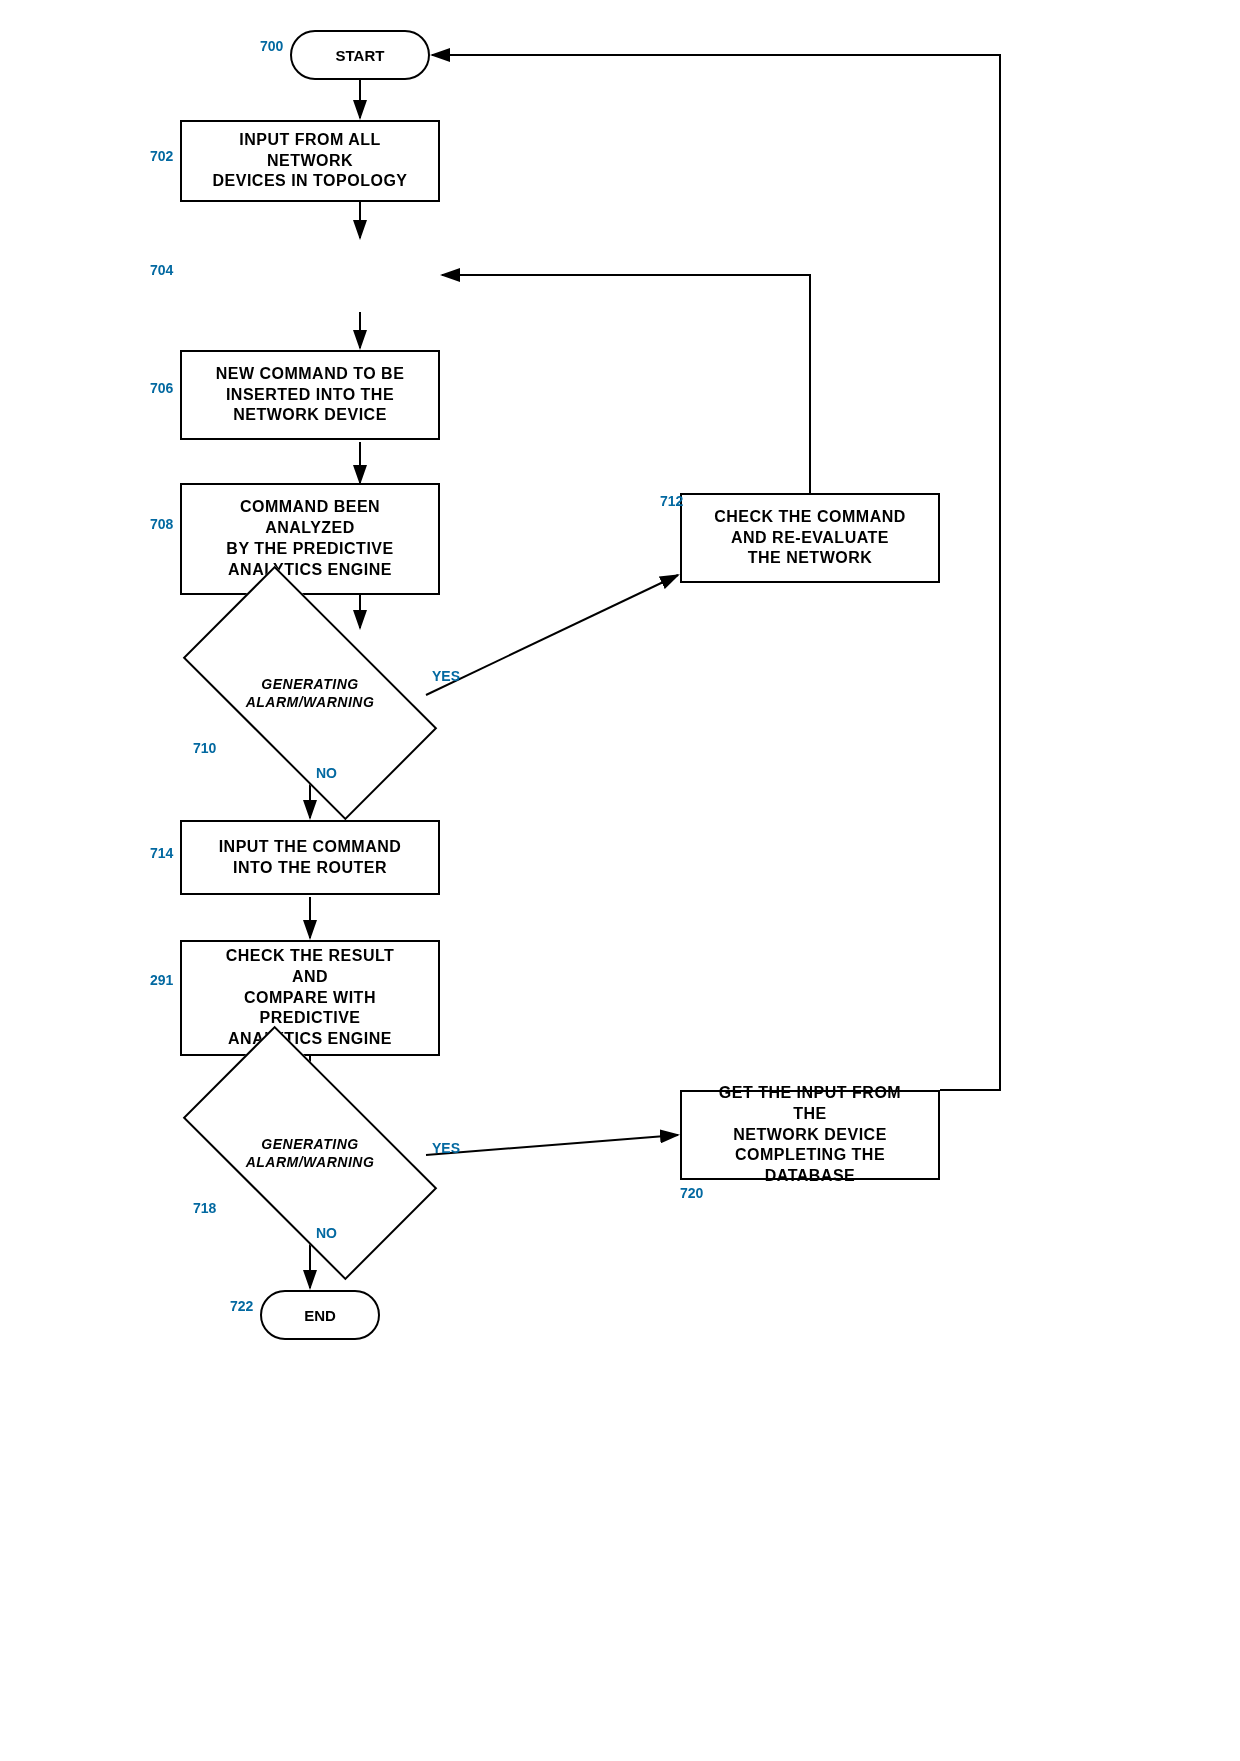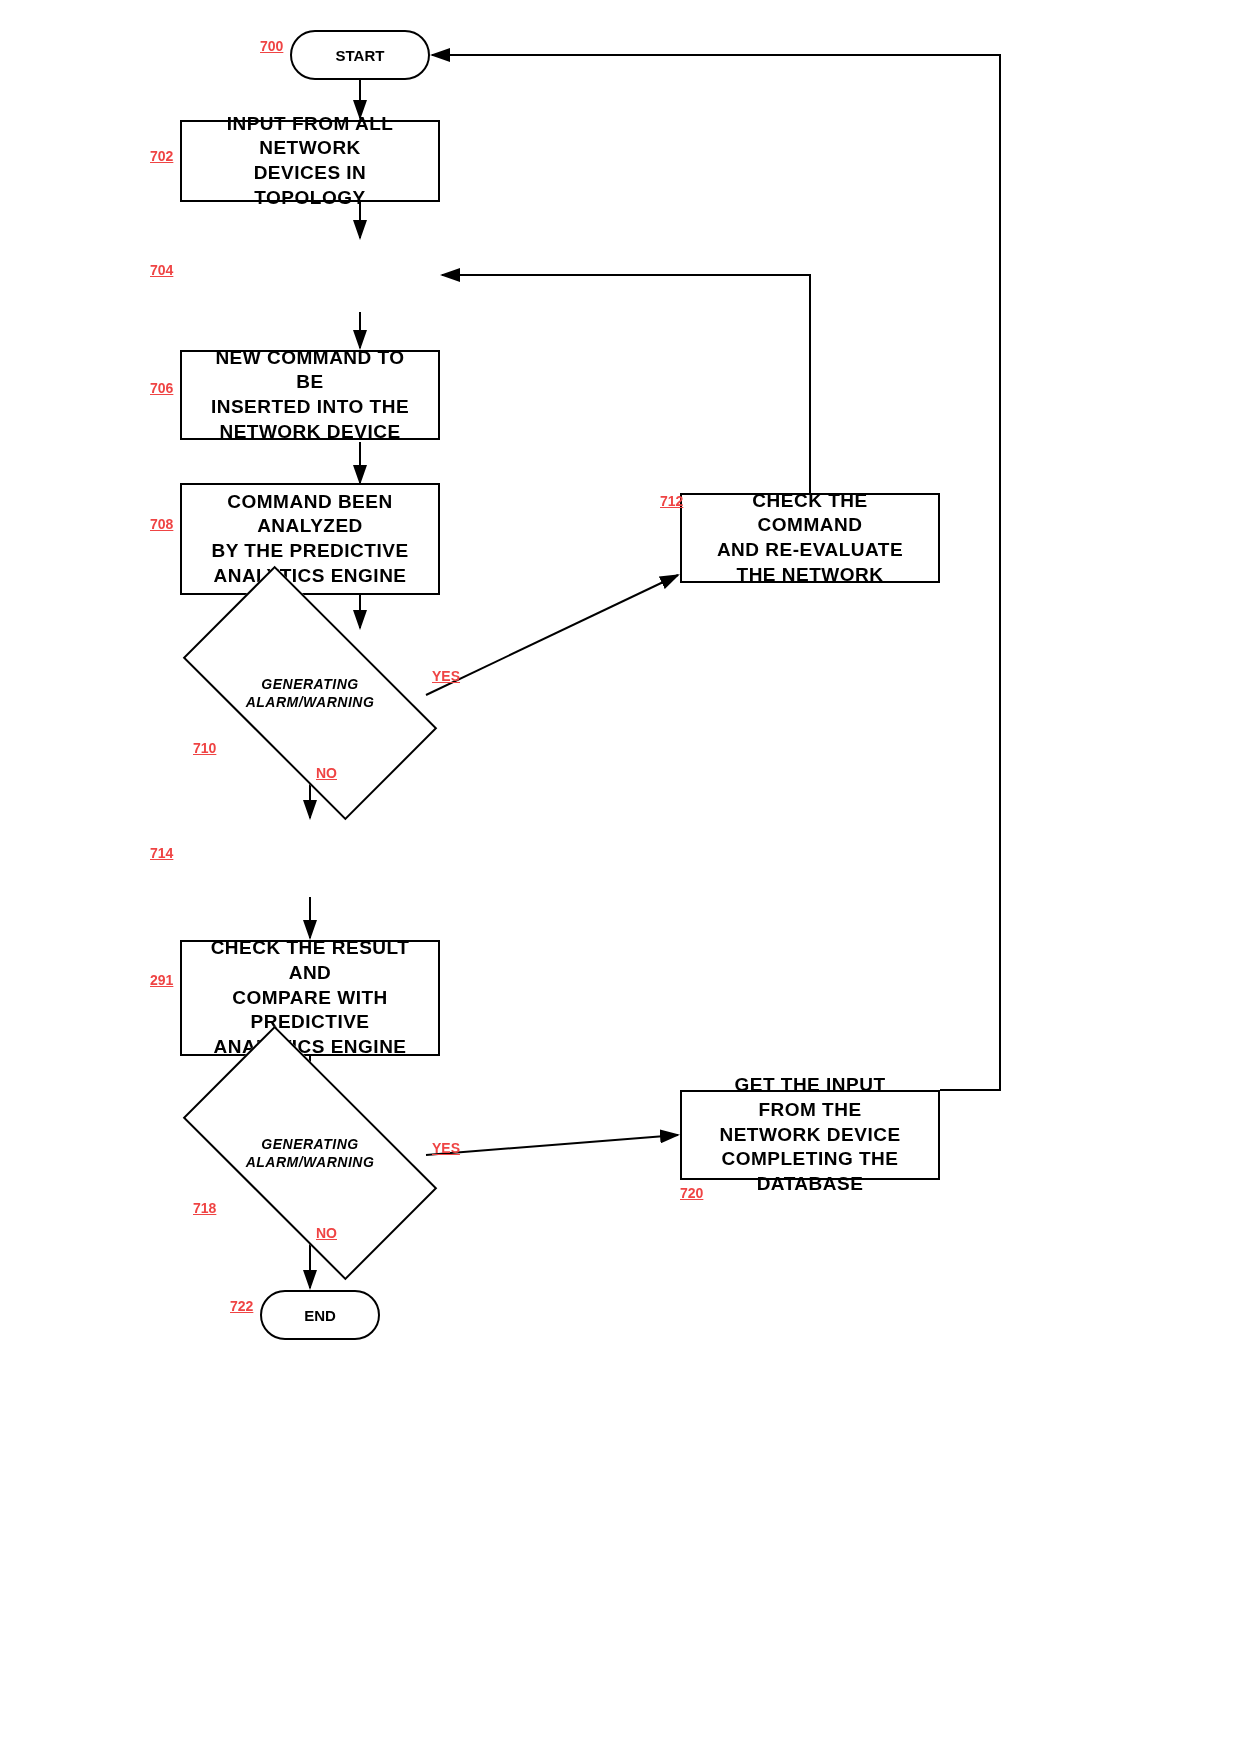--- a/index.html
+++ b/index.html
@@ -19,21 +19,21 @@
     .node {
       position: absolute;
       display: flex;
       align-items: center;
       justify-content: center;
       text-align: center;
     }
     .rect-node {
       border: 2.5px solid #000;
       background: #fff;
-      font-size: 19px;
+      font-size: 16px;
       font-weight: bold;
       letter-spacing: 0.5px;
       line-height: 1.3;
       padding: 8px 26px;
     }
     .oval-node {
       border: 2.5px solid #000;
       background: #fff;
       border-radius: 50%;
       font-size: 15px;
@@ -60,22 +60,21 @@
       text-align: center;
       font-size: 14px;
       font-weight: bold;
       letter-spacing: 0.5px;
       line-height: 1.3;
     }
     .label {
       position: absolute;
       font-size: 14px;
       font-weight: bold;
-      color: #ef4444;
-      text-decoration: underline;
+      color: #0369a1;
     }
     svg.arrows {
       position: absolute;
       top: 0;
       left: 0;
       width: 1240px;
       height: 1761px;
       pointer-events: none;
     }
   </style>
@@ -149,20 +148,23 @@
 
   <span class="label" style="left:432px; top:668px;">YES</span>
 
   <span class="label" style="left:316px; top:765px;">NO</span>
 
   <div class="node rect-node" style="left:680px; top:493px; width:260px; height:90px;">
     <span>CHECK THE COMMAND<br>AND RE-EVALUATE<br>THE NETWORK</span>
   </div>
   <span class="label" style="left:660px; top:493px;">712</span>
 
+  <div class="node rect-node" style="left:180px; top:820px; width:260px; height:75px;">
+    <span>INPUT THE COMMAND<br>INTO THE ROUTER</span>
+  </div>
   <span class="label" style="left:150px; top:845px;">714</span>
 
   <div class="node rect-node" style="left:180px; top:940px; width:260px; height:116px;">
     <span>CHECK THE RESULT AND<br>COMPARE WITH PREDICTIVE<br>ANALYTICS ENGINE</span>
   </div>
   <span class="label" style="left:150px; top:972px;">291</span>
 
   <div class="diamond-node" style="left:195px; top:1088px; width:230px; height:130px;">
     <div class="diamond-shape"></div>
     <div class="diamond-text">GENERATING<br>ALARM/WARNING</div>

